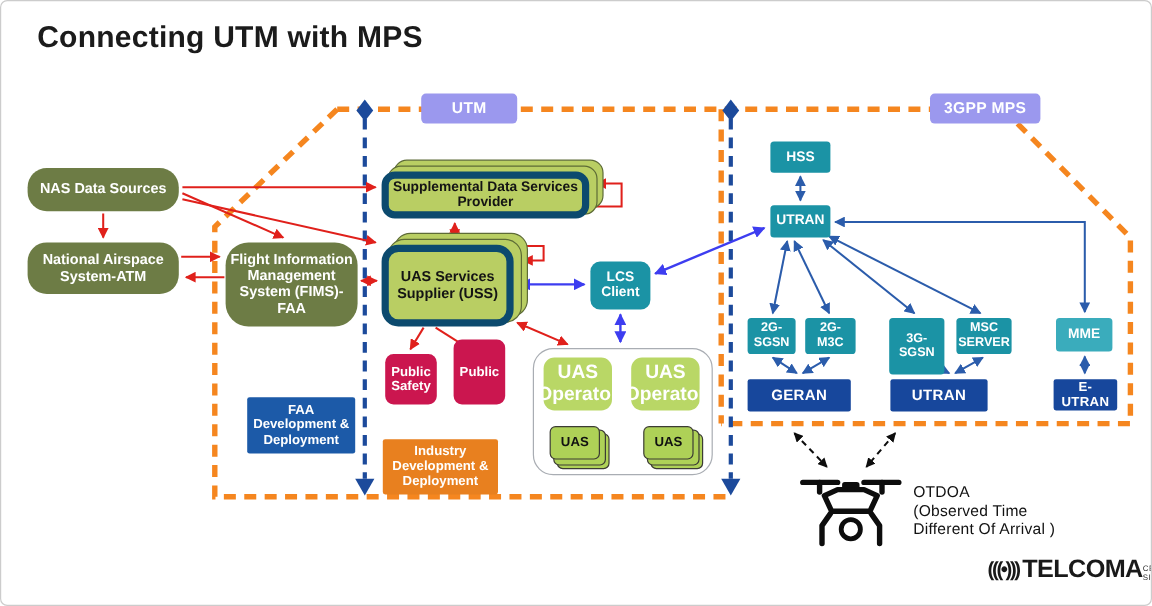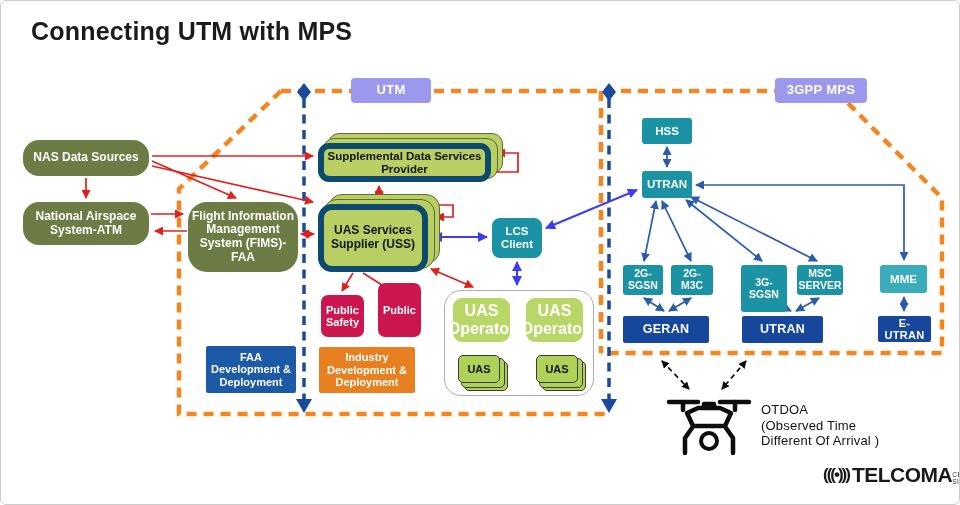--- a/index.html
+++ b/index.html
@@ -20,21 +20,21 @@
   }
   .olive{background:var(--node-olive);color:#fff;border-radius:16px;font-size:12px;}
   .lime{background:var(--node-lime);color:#141414;border:6px solid #0c4a6e;border-radius:11px;font-size:12px;}
   .stack-layer{position:absolute;background:var(--node-lime);border:1px solid #5d6b36;border-radius:11px;}
   .uas-layer{position:absolute;background:#aed157;border:1.5px solid #3c3c34;border-radius:5px;}
   .teal{background:var(--node-teal);color:#fff;border-radius:3px;font-size:11.5px;}
   .teal-sm{background:var(--node-teal);color:#fff;border-radius:3px;font-size:10.5px;}
   .teal-lt{background:var(--node-teal-light);color:#fff;border-radius:3px;font-size:11.5px;}
   .navy-box{background:var(--node-navy);color:#fff;border-radius:2px;font-size:12.5px;letter-spacing:.3px;}
   .blue-box{background:var(--node-blue);color:#fff;border-radius:2px;font-size:11px;}
-  .orange-box{background:var(--node-orange);color:#fff;border-radius:2px;font-size:11px;}
+  .orange-box{background:var(--node-orange);color:#fff;border-radius:2px;font-size:11px;margin-top:19px;}
   .crimson{background:var(--node-crimson);color:#fff;border-radius:7px;font-size:11px;}
   .purple-tag{background:var(--region-label-purple);color:#fff;border-radius:4px;font-size:13px;
     font-weight:700;letter-spacing:.3px;}
   .op-green{background:var(--node-lime-light);color:#fff;border-radius:9px;font-size:16px;}
   .uas-small{background:#aed157;border:1.5px solid #3c3c34;color:#111;border-radius:5px;font-size:11px;}
   .op-container{position:absolute;background:#fff;border:1.5px solid #a9adb3;border-radius:17px;}
   .otdoa{
     position:absolute;left:760px;top:401px;font-size:13px;font-weight:500;color:#121212;
     line-height:15.5px;letter-spacing:.2px;
   }
@@ -170,21 +170,21 @@
     <span>LCS Client</span>
   </div>
 
   <div class="node crimson" style="left:320px;top:294px;width:43px;height:42px">
     <span>Public Safety</span>
   </div>
   <div class="node crimson" style="left:377px;top:282px;width:43px;height:54px">
     <span>Public</span>
   </div>
 
-  <div class="node blue-box" style="left:205px;top:345px;width:90px;height:47px">
+  <div class="node blue-box" style="left:205px;top:330px;width:90px;height:47px">
     <span>FAA Development &amp; Deployment</span>
   </div>
   <div class="node orange-box" style="left:318px;top:346px;width:96px;height:46px">
     <span>Industry Development &amp; Deployment</span>
   </div>
 
   <div class="op-container" style="left:443px;top:289px;width:148px;height:104px"></div>
   <div class="node op-green" style="left:452px;top:297px;width:57px;height:44px">
     <span>UAS Operator</span>
   </div>

